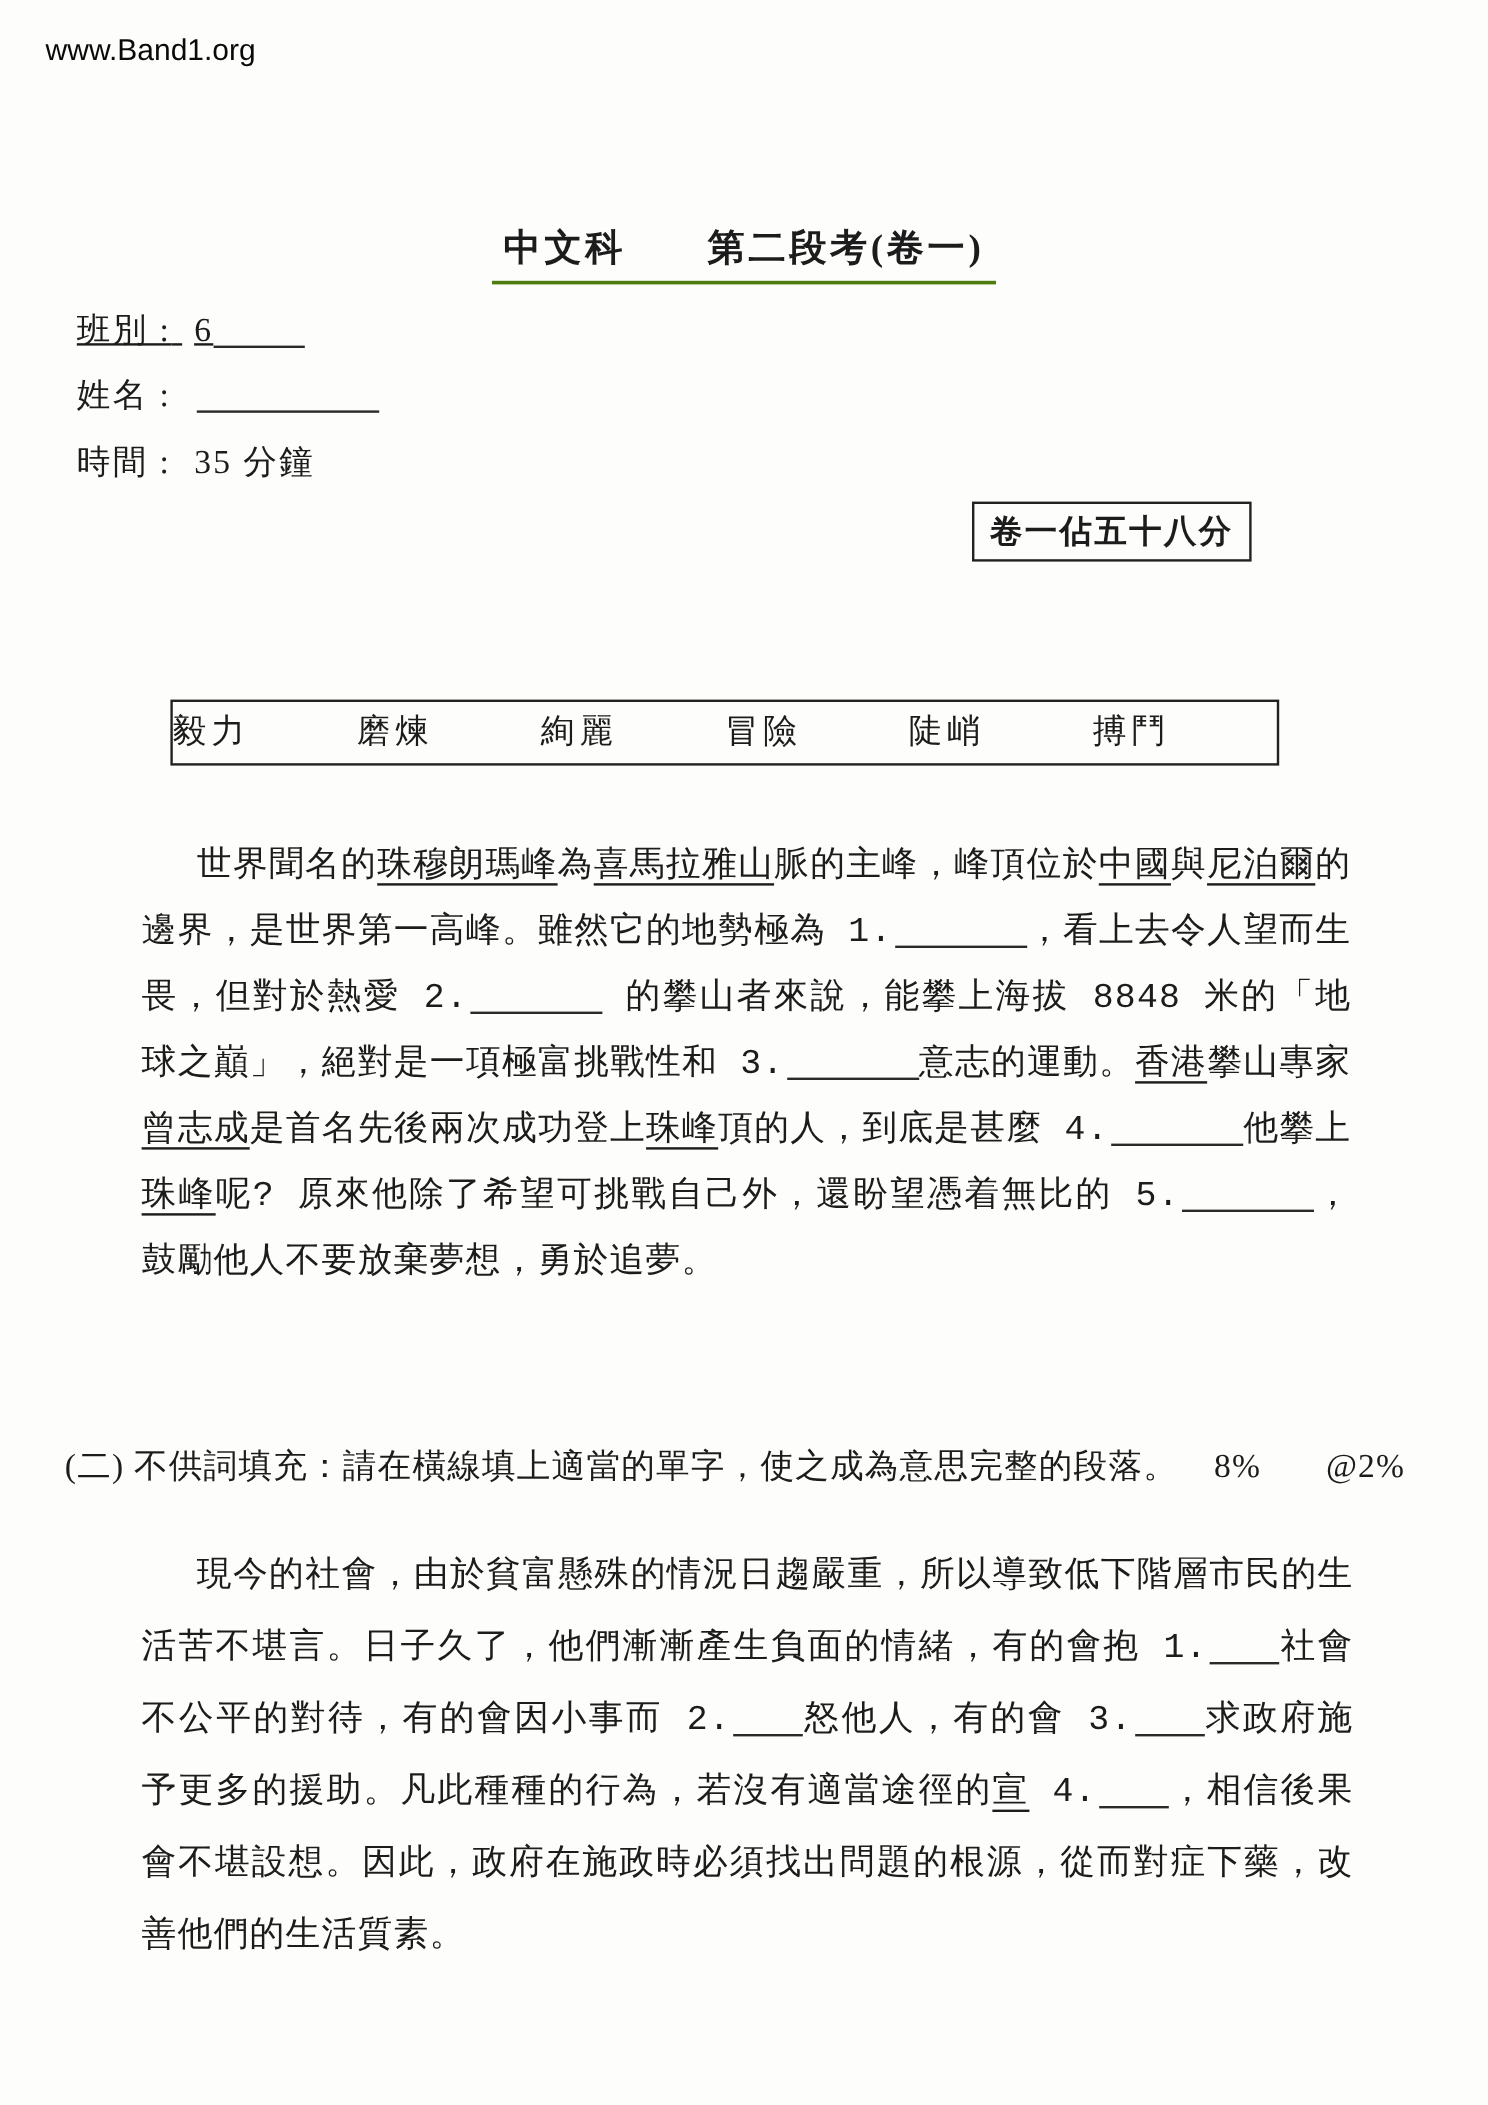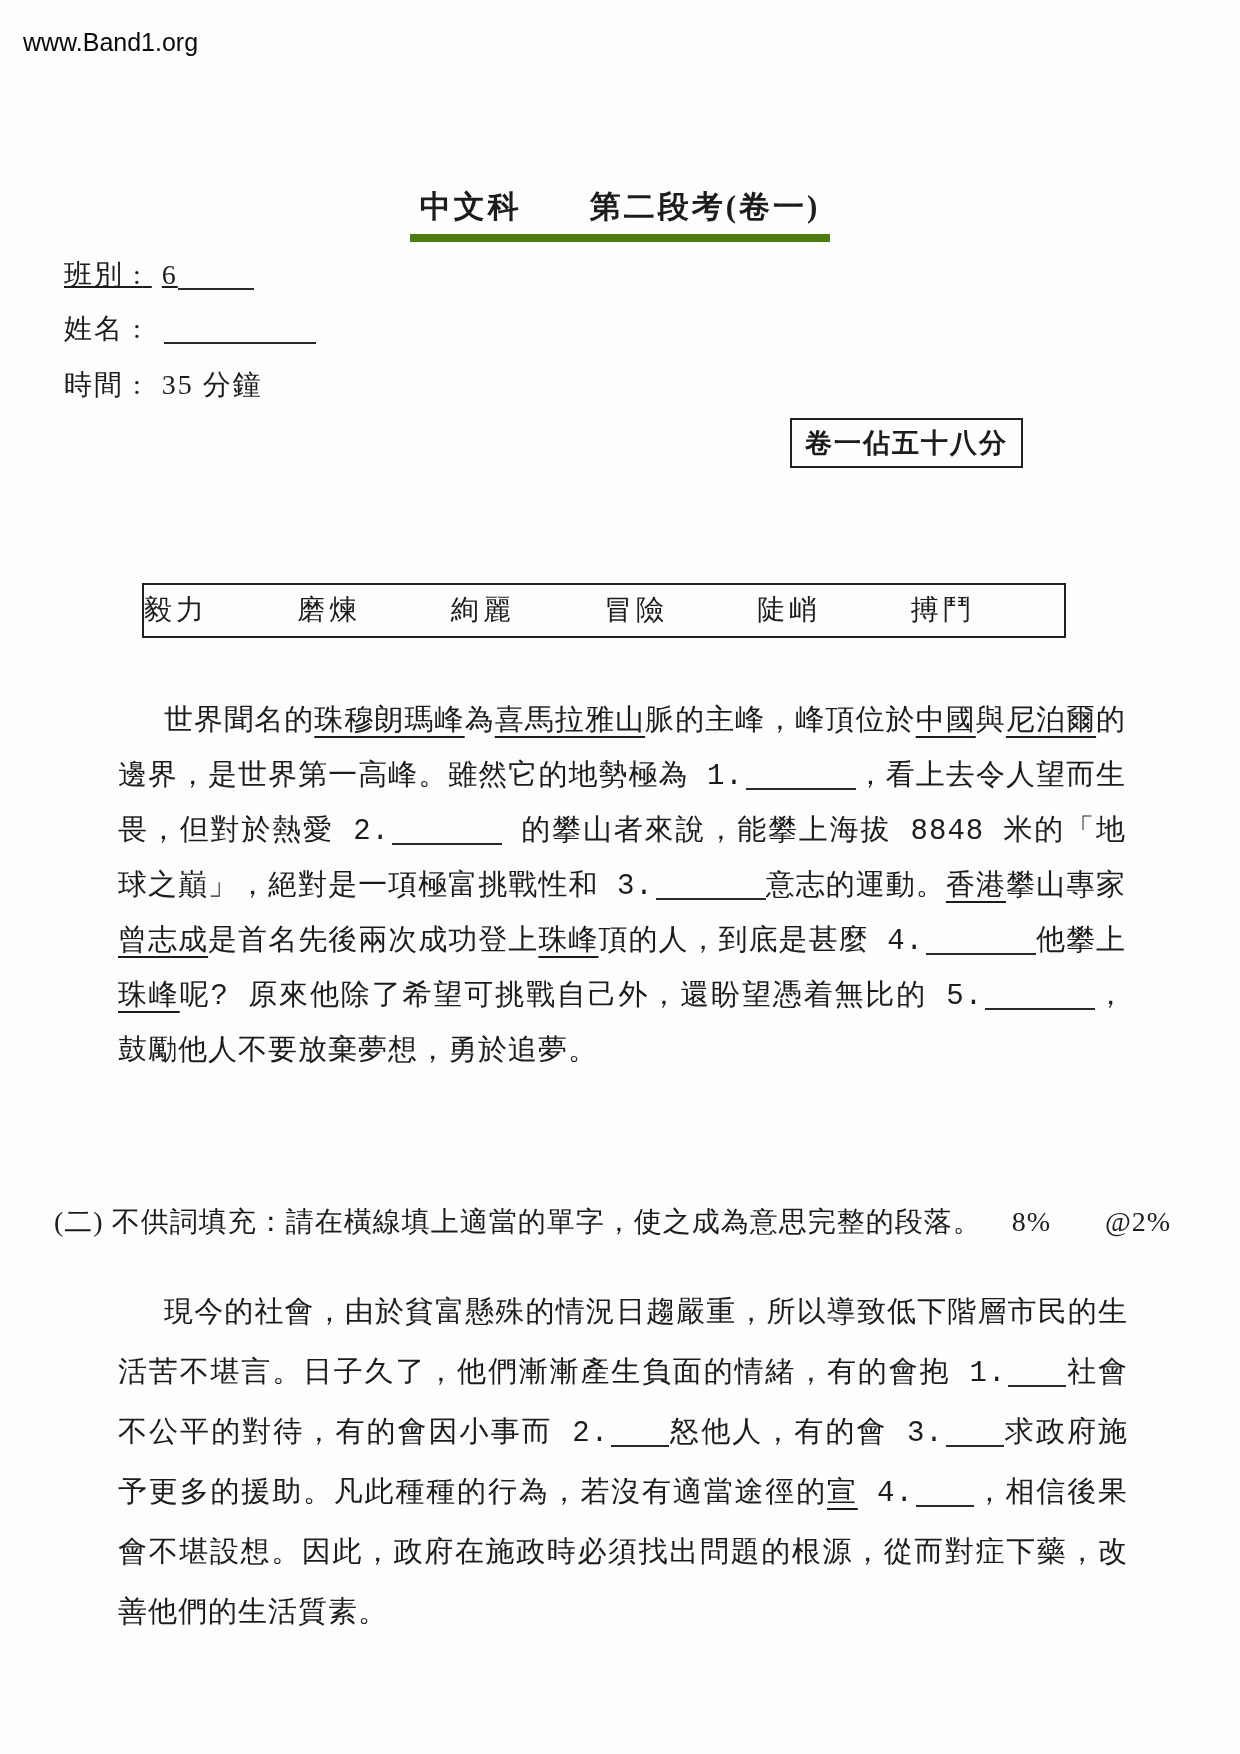--- a/index.html
+++ b/index.html
@@ -6,37 +6,37 @@
   .page{
     position:relative;
     width:1240px;height:1754px;
     background:#fdfdfb;
     color:#1c1c1c;
     font-family:"Liberation Serif","DejaVu Serif",serif;
     overflow:hidden;
   }
   .abs{position:absolute;}
   .watermark{
-    left:23px;top:28px;
+    left:38px;top:28px;
     font-family:"Liberation Sans","DejaVu Sans",sans-serif;
     font-size:25px;color:#0a0a0a;
   }
   .title-wrap{left:0;top:186px;width:100%;text-align:center;}
   .title{
     display:inline-block;font-size:31px;font-weight:bold;
-    letter-spacing:3px;border-bottom:8px solid #4d7c0f;padding:0 10px 6px 10px;
+    letter-spacing:3px;border-bottom:3px solid #4d7c0f;padding:0 10px 6px 10px;
   }
   .field{font-size:28px;letter-spacing:2px;}
   .fill{
     display:inline-block;border-bottom:2.5px solid #2a2a2a;
     height:1em;margin-bottom:-6px;
   }
   .score-box{
     border:2.5px solid #222;font-size:27px;font-weight:bold;
-    letter-spacing:2px;padding:5px 13px;white-space:nowrap;
+    letter-spacing:2px;padding:5px 13px;white-space:nowrap;margin-left:20px;
   }
   .sec-head{font-size:28px;letter-spacing:1px;white-space:nowrap;}
   .pct{margin-left:48px;}
   .per{margin-left:62px;}
   .wordbank{
     left:142px;top:583px;width:920px;
     border:2.5px solid #222;
     padding:6px 0 8px 0;
   }
   .wb-row{display:flex;}

